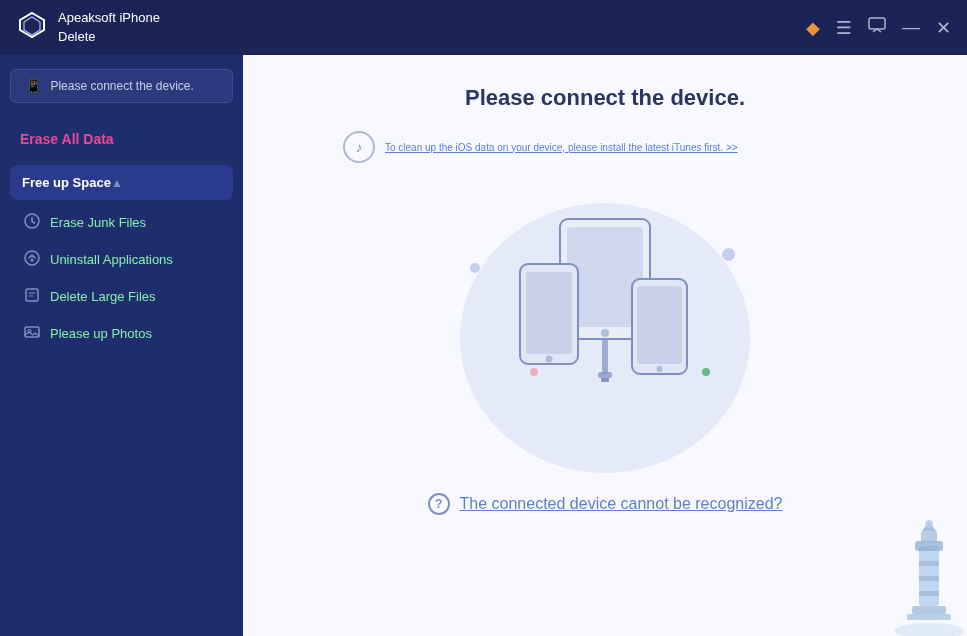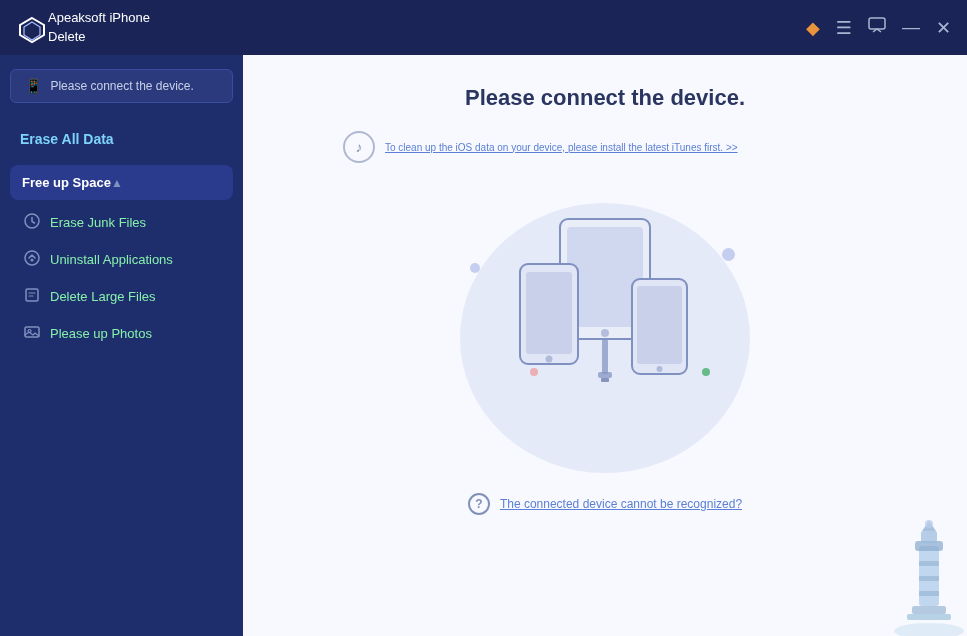--- a/index.html
+++ b/index.html
@@ -4,21 +4,21 @@
   <style>
     * { margin: 0; padding: 0; box-sizing: border-box; }
     body { width: 967px; height: 636px; font-family: 'Segoe UI', Arial, sans-serif; display: flex; flex-direction: column; overflow: hidden; background: #f0f4fa; }
 
     
     .title-bar {
       display: flex; align-items: center; justify-content: space-between;
       background: #1a2456; height: 55px; padding: 0 16px;
       flex-shrink: 0;
     }
-    .title-bar-left { display: flex; align-items: flex-end; }
+    .title-bar-left { display: flex; align-items: flex-start; gap: 10px; }
     .title-bar-logo { width: 32px; height: 32px; }
     .title-bar-text { color: #fff; font-size: 13px; line-height: 1.4; }
     .title-bar-controls { display: flex; align-items: center; gap: 16px; }
     .title-bar-icon { color: #aab4d0; font-size: 18px; cursor: pointer; }
     .diamond-icon { color: #e8943a; }
 
     
     .app-body { display: flex; flex: 1; overflow: hidden; }
 
     
@@ -27,21 +27,21 @@
       display: flex; flex-direction: column; padding: 14px 10px;
     }
     .connect-btn {
       display: flex; align-items: center; gap: 8px;
       background: #2a3a7c; border: 1px solid #3a4d9c;
       border-radius: 6px; padding: 8px 14px; color: #c8d0e8;
       font-size: 12px; cursor: pointer; margin-bottom: 20px;
     }
     .connect-btn-icon { font-size: 14px; }
     .section-title {
-      color: #7dd3fc; font-size: 14px; font-weight: 700;
+      color: #ec4899; font-size: 14px; font-weight: 700;
       padding: 8px 10px; margin-bottom: 10px;
     }
     .free-up-header {
       display: flex; align-items: center; 
       background: #2a3a8c; border-radius: 8px;
       padding: 10px 12px; margin-bottom: 4px; cursor: pointer;
     }
     .free-up-title { color: #fff; font-size: 13px; font-weight: 600; }
     .chevron-up { color: #8090c0; font-size: 12px; }
     .menu-item {
@@ -80,21 +80,21 @@
     
     .bottom-link {
       display: flex; align-items: center; gap: 10px;
       margin-top: 30px;
     }
     .question-circle {
       width: 22px; height: 22px; border-radius: 50%;
       border: 2px solid #8090b8; display: flex; align-items: center;
       justify-content: center; color: #8090b8; font-size: 12px; font-weight: 700;
     }
-    .bottom-link a { color: #5b7fd4; font-size: 12px; text-decoration: underline; }
+    .bottom-link a { color: #5b7fd4; font-size: 16px; text-decoration: underline; }
   </style>
 </head>
 <body>
 
 <div class="title-bar">
   <div class="title-bar-left">
 
     <svg class="title-bar-logo" viewBox="0 0 32 32" fill="none" xmlns="http://www.w3.org/2000/svg">
       <rect width="32" height="32" rx="6" fill="none"></rect>
       <polygon points="16,4 28,11 28,21 16,28 4,21 4,11" fill="none" stroke="#fff" stroke-width="2"></polygon>

